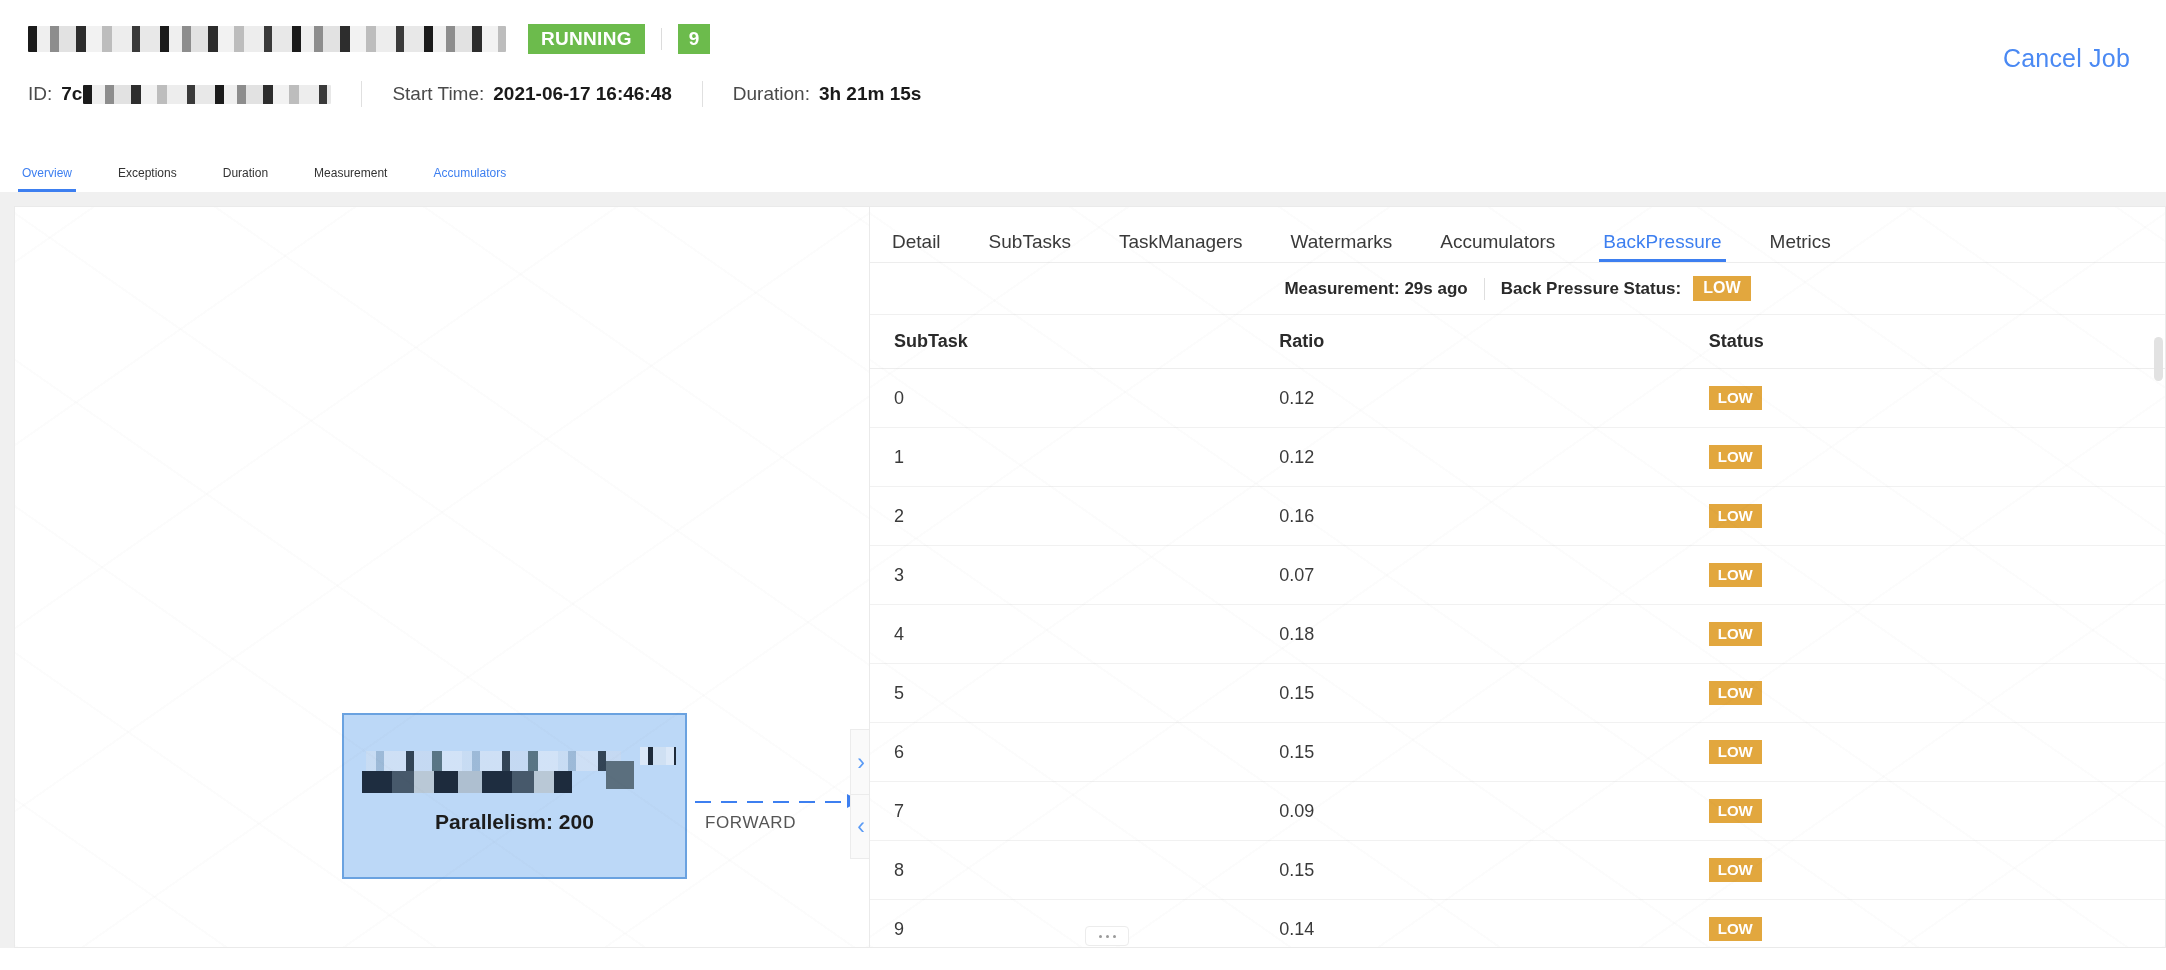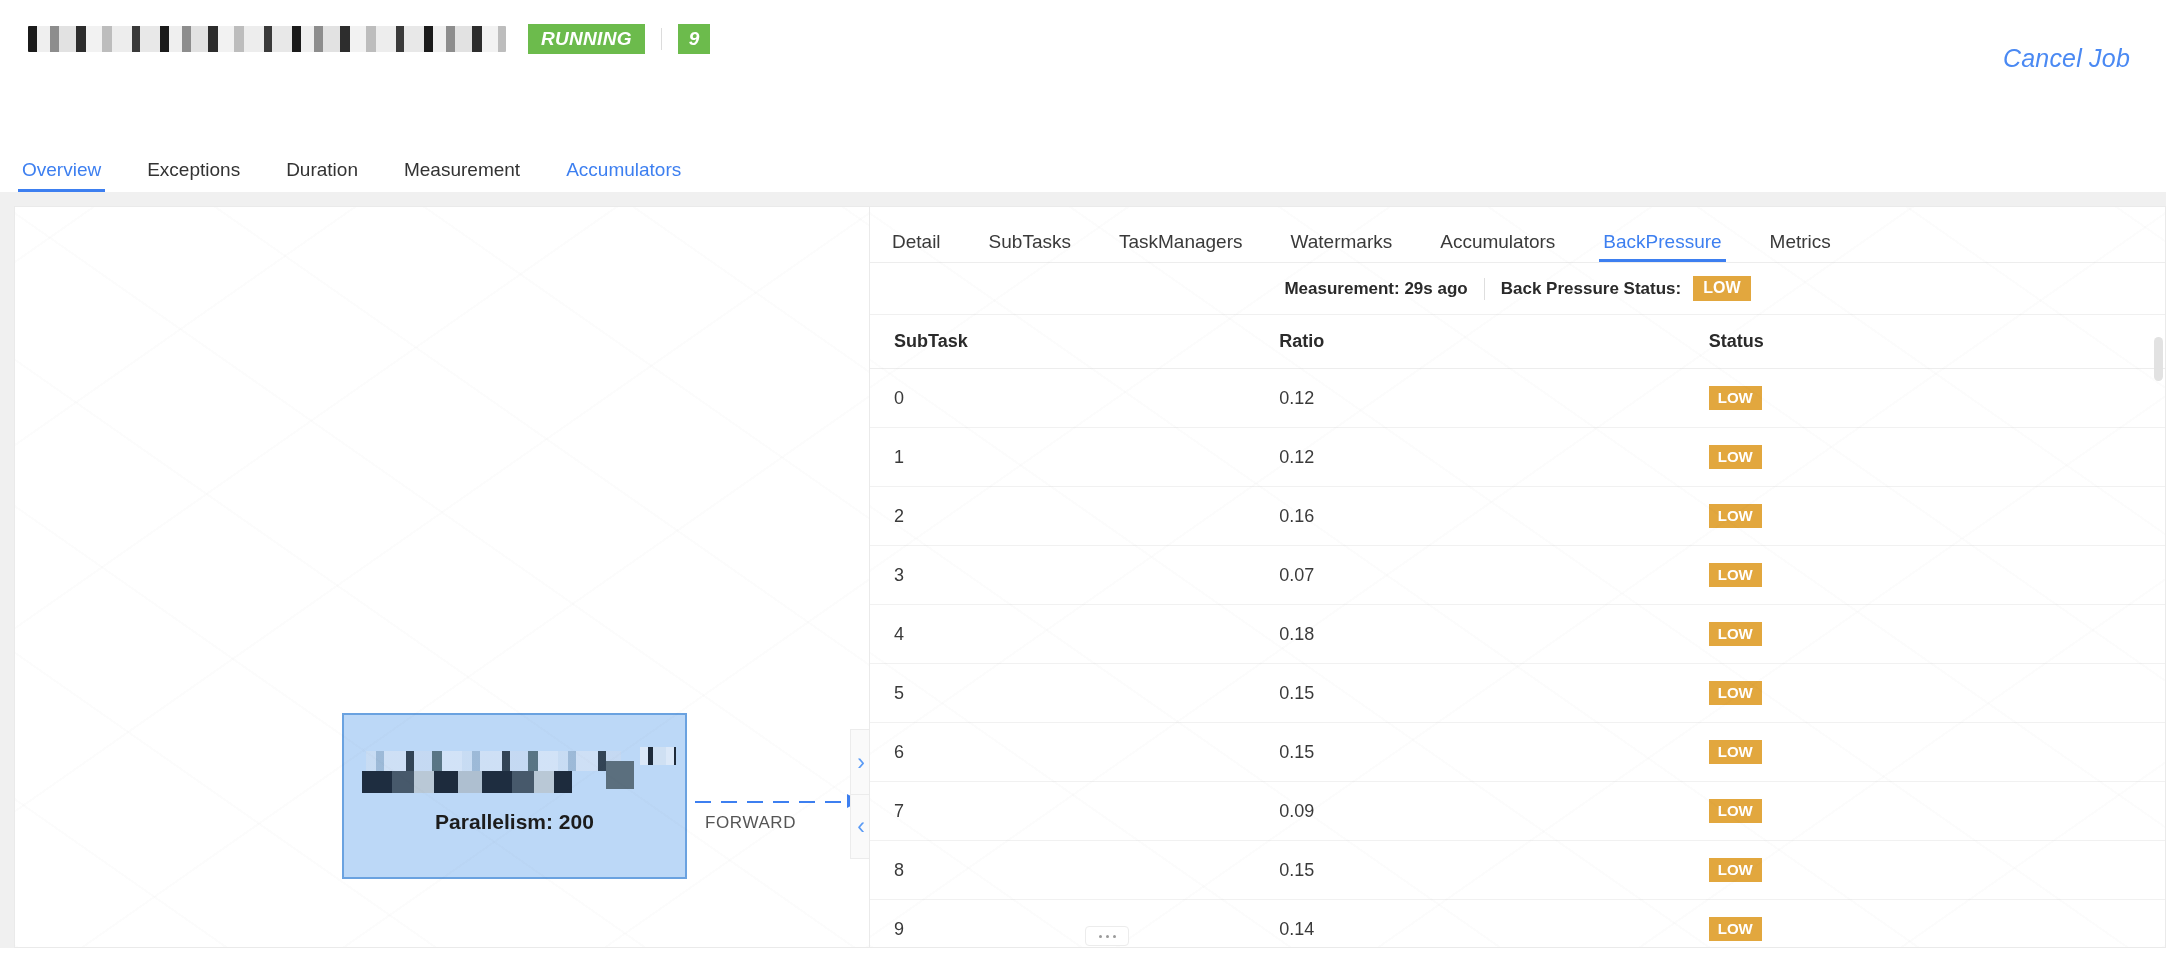--- a/index.html
+++ b/index.html
@@ -5,21 +5,21 @@
   * { box-sizing: border-box; margin: 0; padding: 0; }
   html, body {
     width: 2166px; height: 970px;
     background: #f0f0f0;
     font-family: "Liberation Sans", sans-serif;
     overflow: hidden;
   }
   .page { position: relative; width: 2166px; height: 970px; background: #ffffff; }
 
   
-  .header { position: relative; padding: 18px 0 0 28px; height: 140px; background:#fff;font-style:italic; }
+  .header { position: relative; padding: 18px 0 0 28px; height: 140px; background:#fff; }
   .title-row { display: flex; align-items: center; height: 42px; }
   .redacted {
     display: inline-block;
     background: repeating-linear-gradient(90deg,
         #1b1b1b 0px, #1b1b1b 9px,
         #efefef 9px, #efefef 22px,
         #8d8d8d 22px, #8d8d8d 31px,
         #e2e2e2 31px, #e2e2e2 48px,
         #2d2d2d 48px, #2d2d2d 58px,
         #f2f2f2 58px, #f2f2f2 74px,
@@ -48,21 +48,21 @@
   .meta-divider { width:1px; height:26px; background:#e0e0e0; margin: 0 30px; }
   .cancel-job {
     position: absolute; right: 36px; top: 44px;
     color: #4a89f3; font-size: 25px; font-weight: 400; cursor: pointer;
     letter-spacing: .2px;
   }
 
   
   .main-tabs { display: flex; align-items: flex-end; padding-left: 22px; height: 52px; background:#fff; }
   .main-tab {
-    font-size: 19px; color: #333; padding: 0 0 13px 0; margin-right: 46px;
+    font-size: 12px; color: #333; padding: 0 0 13px 0; margin-right: 46px;
     cursor: pointer; position: relative; line-height: 1; margin-top: 11px;
   }
   .main-tab.active { color: #3d7ff0; }
   .main-tab.active::after {
     content:""; position:absolute; left:-4px; right:-4px; bottom:0; height:3px; background:#3d7ff0;
   }
   .main-tab.link { color: #3d7ff0; }
 
   
   .body-area {
@@ -202,20 +202,31 @@
 <div class="page">
 
   <div class="header">
     <div class="title-row">
       <span class="redacted title-redact"></span>
       <span class="badge-green">RUNNING</span>
       <span class="sep-v"></span>
       <span class="badge-count">9</span>
     </div>
 
+    <div class="meta-row">
+      <span class="meta-label">ID:</span>
+      <span class="meta-value">7c</span>
+      <span class="redacted id-redact"></span>
+      <span class="meta-divider"></span>
+      <span class="meta-label">Start Time:</span>
+      <span class="meta-value">2021-06-17 16:46:48</span>
+      <span class="meta-divider"></span>
+      <span class="meta-label">Duration:</span>
+      <span class="meta-value">3h 21m 15s</span>
+    </div>
 
     <div class="cancel-job">Cancel Job</div>
   </div>
 
   <div class="main-tabs">
     <div class="main-tab active">Overview</div>
     <div class="main-tab">Exceptions</div>
     <div class="main-tab">Duration</div>
     <div class="main-tab">Measurement</div>
     <div class="main-tab link">Accumulators</div>

